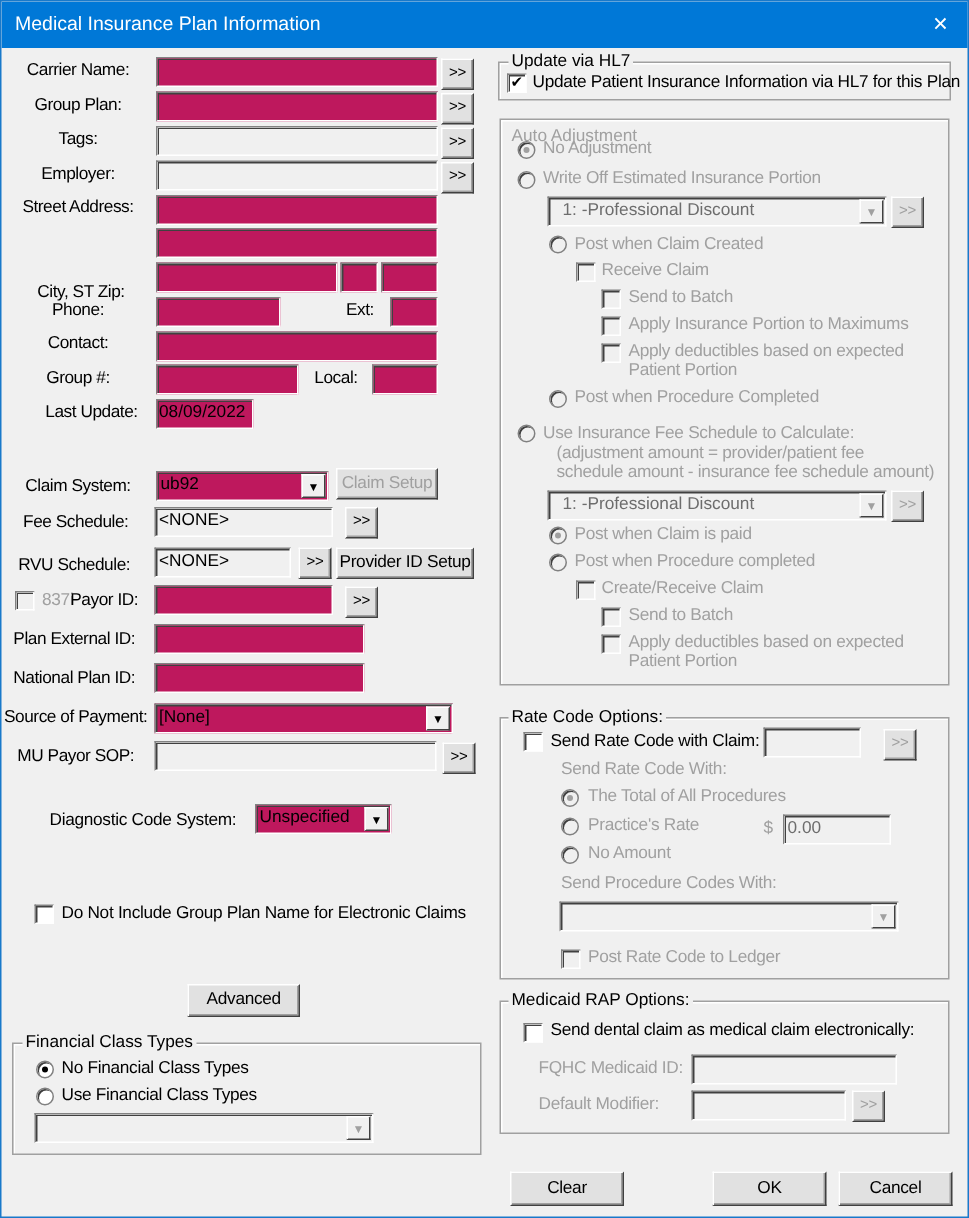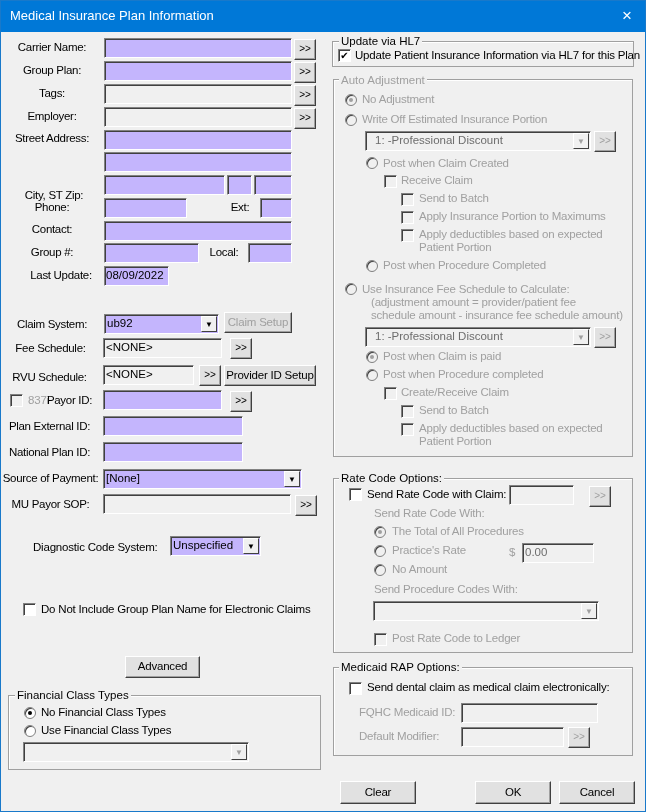--- a/index.html
+++ b/index.html
@@ -1,21 +1,21 @@
 <!DOCTYPE html>
 <html><head>
 <meta charset="utf-8">
 <style>
 *{box-sizing:border-box;margin:0;padding:0}
 body{width:646px;height:812px;background:#f0f0f0;font-family:"Liberation Sans",sans-serif;font-size:11px;color:#000;position:relative;overflow:hidden;border:1px solid #1979ca}
 .abs{position:absolute}
 .titlebar{left:0;top:0;width:646px;height:31px;background:#0078d7;color:#fff;font-size:13px;padding:7px 14px 0 9px}
 .close{right:6px;top:4px;width:24px;height:22px;color:#fff;font-size:17px;text-align:center;line-height:22px;cursor:pointer}
 .lbl{text-align:center;white-space:nowrap;font-size:11.5px;letter-spacing:-0.3px}
-.inp{background:#c4b5fd;border:1px solid;border-color:#828282 #fff #fff #828282;box-shadow:inset 1px 1px 0 #404040;height:20px;padding:2px 2px;font-size:11.5px;white-space:nowrap;overflow:hidden}
+.inp{background:#be185d;border:1px solid;border-color:#828282 #fff #fff #828282;box-shadow:inset 1px 1px 0 #404040;height:20px;padding:2px 2px;font-size:11.5px;white-space:nowrap;overflow:hidden}
 .inp.dis{background:#f0f0f0}
 .btn{background:#e1e1e1;border:1px solid;border-color:#fff #404040 #404040 #fff;box-shadow:inset -1px -1px 0 #a0a0a0;text-align:center;font-size:11.5px;cursor:pointer;white-space:nowrap;letter-spacing:-0.2px}
 .btn.sm{width:22px;height:21px;line-height:18px;font-size:10px}
 .btn.dis{color:#a0a0a0}
 .dd{position:absolute;right:1px;top:1px;width:16px;height:16px;background:#f0f0f0;border:1px solid;border-color:#fff #404040 #404040 #fff;font-size:8px;text-align:center;line-height:15px}
 .dd.dis{color:#a0a0a0}
 .grp{border:1px solid #a0a0a0;box-shadow:1px 1px 0 #fff inset}
 .grpt{background:#f0f0f0;padding:0 2px;font-size:11.5px;white-space:nowrap}
 .dis-t{color:#a0a0a0}
 .cb{width:13px;height:13px;background:#fff;border:1px solid;border-color:#808080 #fff #fff #808080;box-shadow:inset 1px 1px 0 #404040;font-size:10px;line-height:11px;text-align:center}
@@ -120,21 +120,21 @@
 <div class="abs rb" style="left:23px;top:724px"></div>
 <span class="abs t" style="left:40px;top:723px">Use Financial Class Types</span>
 <div class="abs inp dis" style="left:22px;top:741px;width:226px"><span></span><span class="dd dis">▼</span></div>
 
 <div class="abs grp" style="left:331px;top:40px;width:302px;height:26px"></div>
 <span class="abs grpt" style="left:338px;top:34px">Update via HL7</span>
 <div class="abs cb" style="left:337px;top:48px">✔</div>
 <span class="abs t" style="left:354px;top:48px">Update Patient Insurance Information via HL7 for this Plan</span>
 
 <div class="abs grp" style="left:332px;top:78px;width:300px;height:378px"></div>
-<span class="abs grpt dis-t" style="left:338px;top:73px">Auto Adjustment</span>
+<span class="abs grpt dis-t" style="left:338px;top:84px">Auto Adjustment</span>
 
 <div class="abs rb on dis" style="left:344px;top:93px"></div>
 <span class="abs t dis-t" style="left:361px;top:92px">No Adjustment</span>
 <div class="abs rb dis" style="left:344px;top:113px"></div>
 <span class="abs t dis-t" style="left:361px;top:112px">Write Off Estimated Insurance Portion</span>
 <div class="abs inp dis" style="left:364px;top:130px;width:226px;padding-left:9px;color:#6d6d6d"><span>1: -Professional Discount</span><span class="dd dis">▼</span></div>
 <div class="abs btn sm dis" style="left:593px;top:130px">&gt;&gt;</div>
 
 <div class="abs rb dis" style="left:365px;top:156px"></div>
 <span class="abs t dis-t" style="left:382px;top:156px">Post when Claim Created</span>

